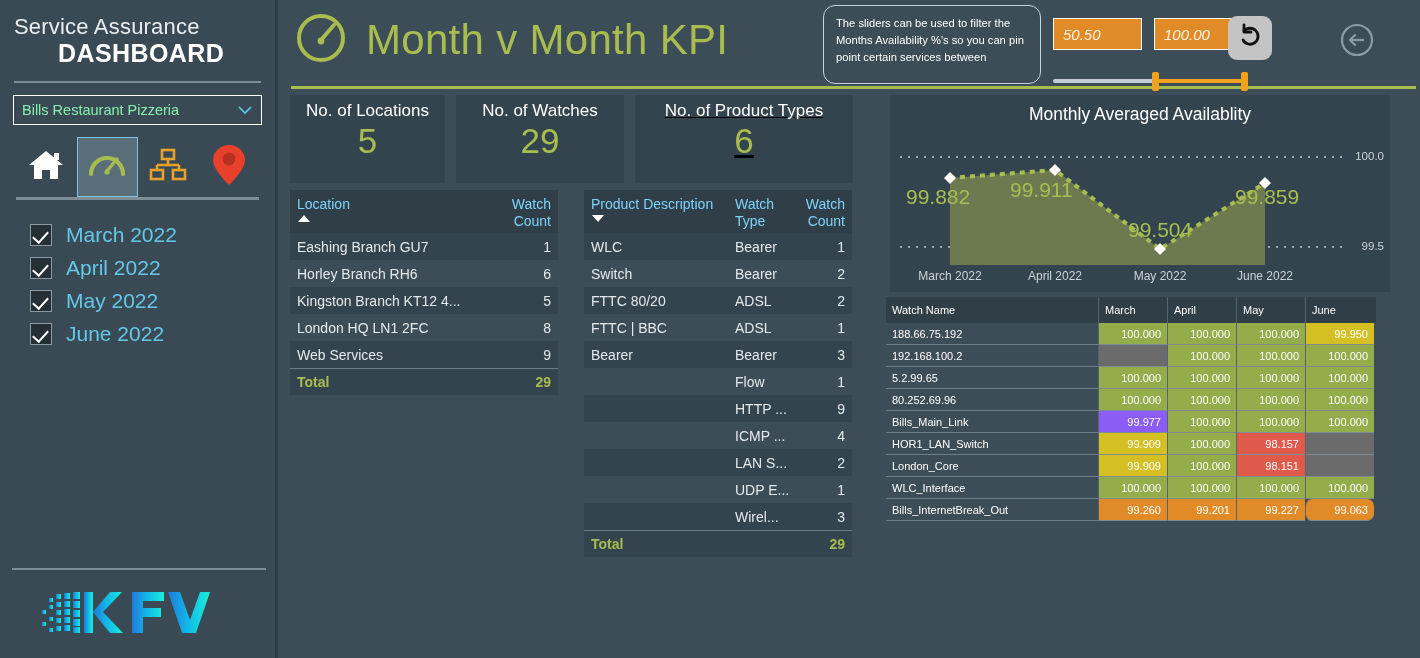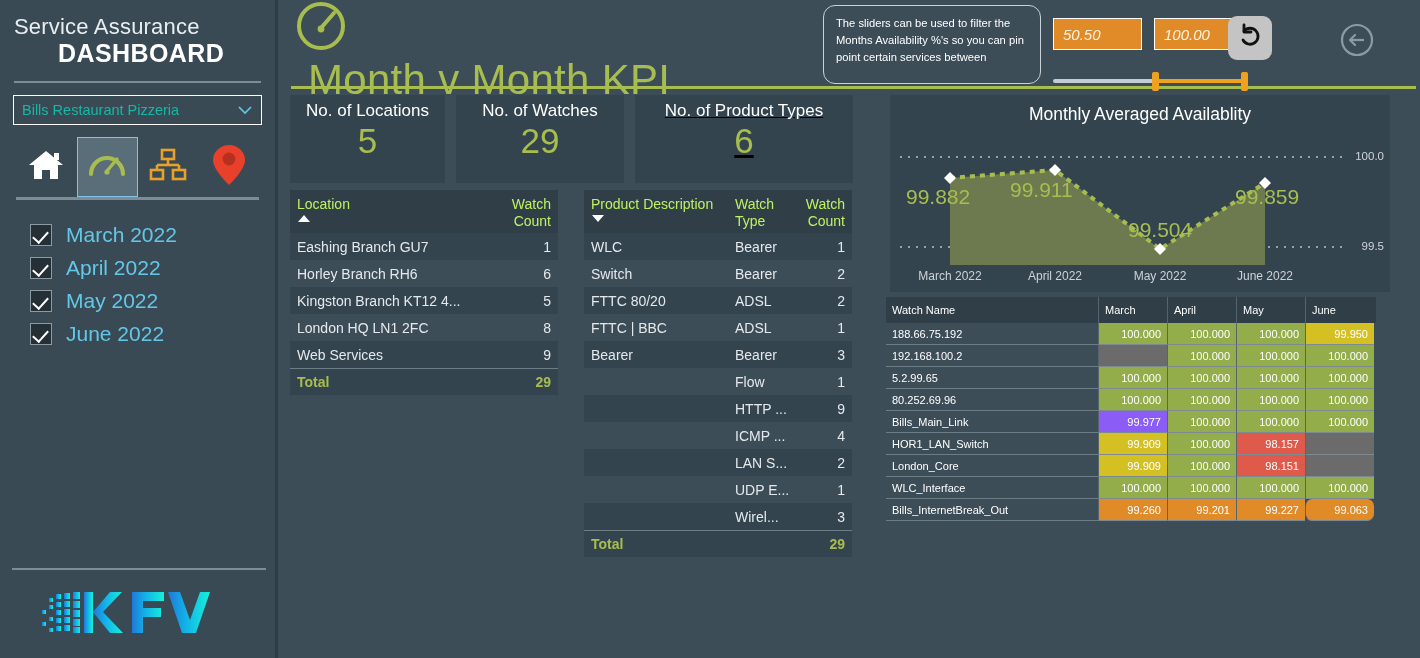--- a/index.html
+++ b/index.html
@@ -29,21 +29,21 @@
     letter-spacing: .4px; line-height: 1.15; padding-left: 2px; margin-left: 44px;
   }
   .hr-line { height: 2px; background: #7c8d96; margin: 13px 2px 12px 2px; }
 
   .dropdown {
     height: 30px; border: 1px solid #ffffff; background: transparent;
     display: flex; align-items: center; padding: 0 8px;
     margin: 0 1px;
   }
   .dropdown-label {
-    flex: 1; color: #14b8a6; font-size: 14.5px; white-space: nowrap; overflow: hidden;
+    flex: 1; color: #86efac; font-size: 14.5px; white-space: nowrap; overflow: hidden;
   }
   .chev { width: 16px; height: 16px; flex: 0 0 16px; }
 
   .nav-icons {
     display: flex; align-items: flex-end; gap: 0;
     margin-top: 8px; height: 64px; padding: 0 4px;
   }
   .nav-btn {
     width: 63px; height: 60px; display: flex; align-items: center; justify-content: center;
   }
@@ -64,21 +64,21 @@
   }
   .month-label { color: #63c7e8; font-size: 21px; }
 
   .logo-wrap { position: absolute; left: 12px; bottom: 18px; width: 254px; }
   .logo-hr { height: 2px; background: #7c8d96; margin-bottom: 14px; }
   .logo-svg { display: block; margin-left: 28px; }
 
   
   .main { flex: 1; position: relative; height: 658px; }
 
-  .title-row { display: flex; height: 80px; padding-left: 14px; flex-direction: column; }
+  .title-row { display: flex; align-items: center; height: 80px; padding-left: 14px; }
   .title-txt {
     font-size: 42px; color: #a8bd4f; font-weight: 400;
     letter-spacing: .3px; margin-left: 16px;
   }
   .title-underline {
     position: absolute; left: 13px; top: 86px; right: 4px;
     height: 3px; background: #a8bd4f;
   }
 
   .tooltip-box {
@@ -119,21 +119,21 @@
   .kpi-card { background: #34444e; width: 155px; height: 88px; padding-top: 6px; }
   .kpi-card.w2 { width: 168px; }
   .kpi-card.w3 { width: 218px; text-decoration: underline; }
   .kpi-title { color: #ffffff; font-size: 17px; text-align: center; }
   .kpi-val { color: #a8bd4f; font-size: 35px; text-align: center; line-height: 1.1; margin-top: 1px; }
 
   
   .tbl { position: absolute; font-size: 14px; color: #e4e9ec; }
   .tbl .th-row { background: #2f3e47; display: flex; }
   .tbl .th {
-    color: #bef264; padding: 6px 7px 4px 7px; line-height: 1.18;
+    color: #7dd3fc; padding: 6px 7px 4px 7px; line-height: 1.18;
   }
   .tbl .row { display: flex; height: 27px; align-items: center; }
   .tbl .row.alt { background: #34444e; }
   .tbl .row.plain { background: #3d4d57; }
   .tbl .cell { padding: 0 7px; overflow: hidden; white-space: nowrap; }
   .tbl .num { text-align: right; }
   .tbl .total-row {
     display: flex; height: 27px; align-items: center;
     background: #34444e; border-top: 1px solid #6d7d86;
     color: #a8bd4f; font-weight: bold;

